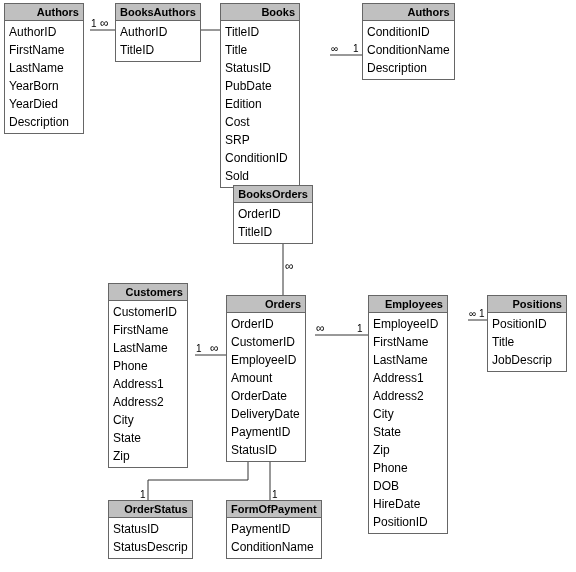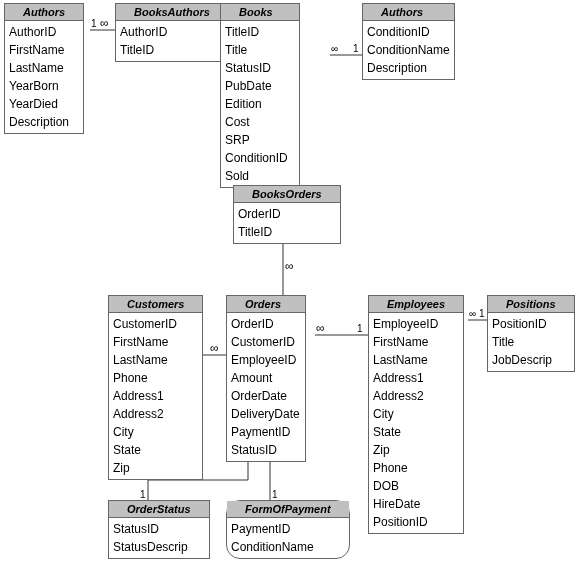--- a/index.html
+++ b/index.html
@@ -20,25 +20,24 @@
     }
     .table-box {
       position: absolute;
       border: 1px solid #666;
       background: #fff;
       min-width: 80px;
     }
     .table-header {
       background: #c0c0c0;
       border-bottom: 1px solid #666;
-      padding: 2px 18px;
+      padding: 2px 4px;
       font-weight: bold;
-      text-align: left;
+      text-align: right;
       font-size: 11px;
-      font-style: italic;
     }
     .table-body {
       padding: 2px 4px;
       line-height: 1.5;
     }
     .table-body div {
       white-space: nowrap;
       font-size: 12px;
     }
     svg.lines {
@@ -134,21 +133,21 @@
         <div>Description</div>
       </div>
     </div>
     <div class="table-box" style="left: 233px; top: 185px;">
       <div class="table-header">BooksOrders</div>
       <div class="table-body">
         <div>OrderID</div>
         <div>TitleID</div>
       </div>
     </div>
-    <div class="table-box" style="left: 108px; top: 295px;">
+    <div class="table-box" style="left: 108px; top: 283px;">
       <div class="table-header">Customers</div>
       <div class="table-body">
         <div>CustomerID</div>
         <div>FirstName</div>
         <div>LastName</div>
         <div>Phone</div>
         <div>Address1</div>
         <div>Address2</div>
         <div>City</div>
         <div>State</div>
@@ -193,20 +192,20 @@
         <div>JobDescrip</div>
       </div>
     </div>
     <div class="table-box" style="left: 108px; top: 500px;">
       <div class="table-header">OrderStatus</div>
       <div class="table-body">
         <div>StatusID</div>
         <div>StatusDescrip</div>
       </div>
     </div>
-    <div class="table-box" style="left: 226px; top: 500px; border-radius: 14px;">
+    <div class="table-box" style="left: 226px; top: 500px;">
       <div class="table-header">FormOfPayment</div>
       <div class="table-body">
         <div>PaymentID</div>
         <div>ConditionName</div>
       </div>
     </div>
   </div>
 
 </body></html>

